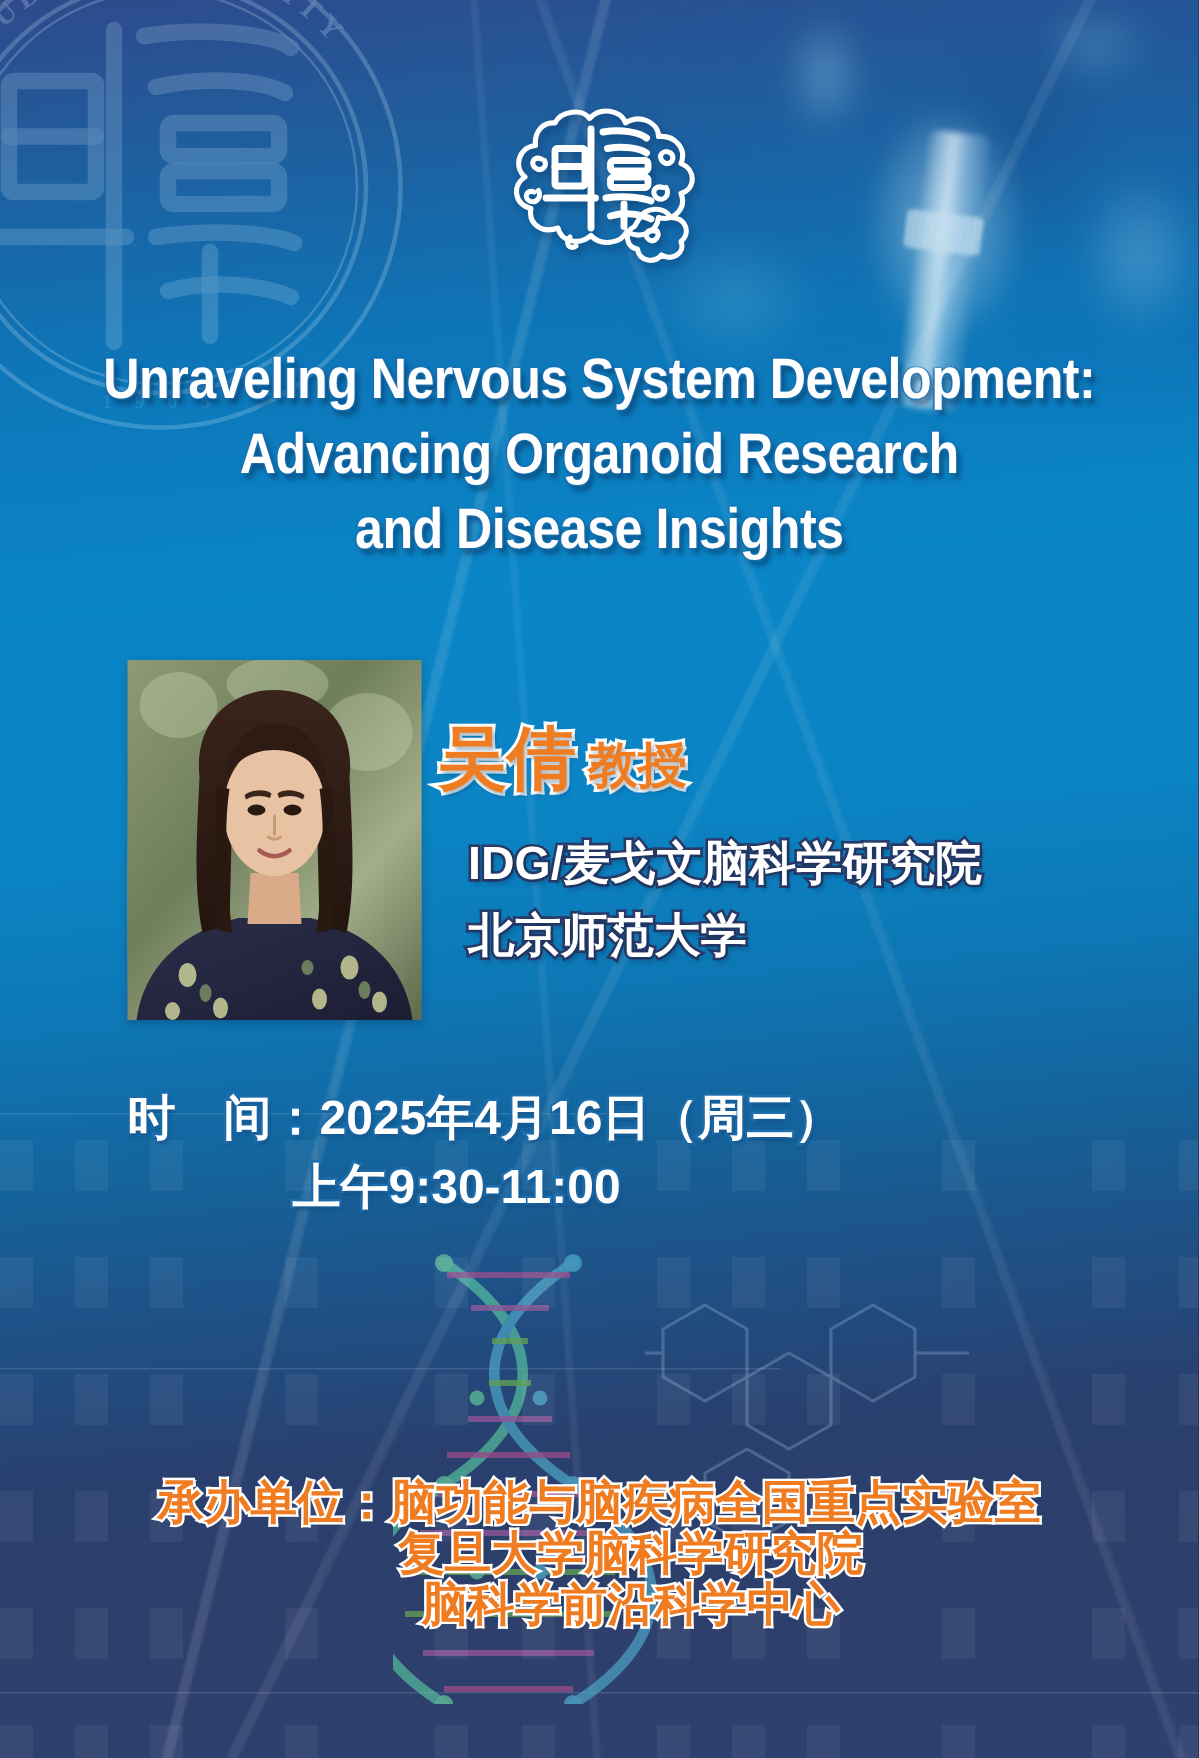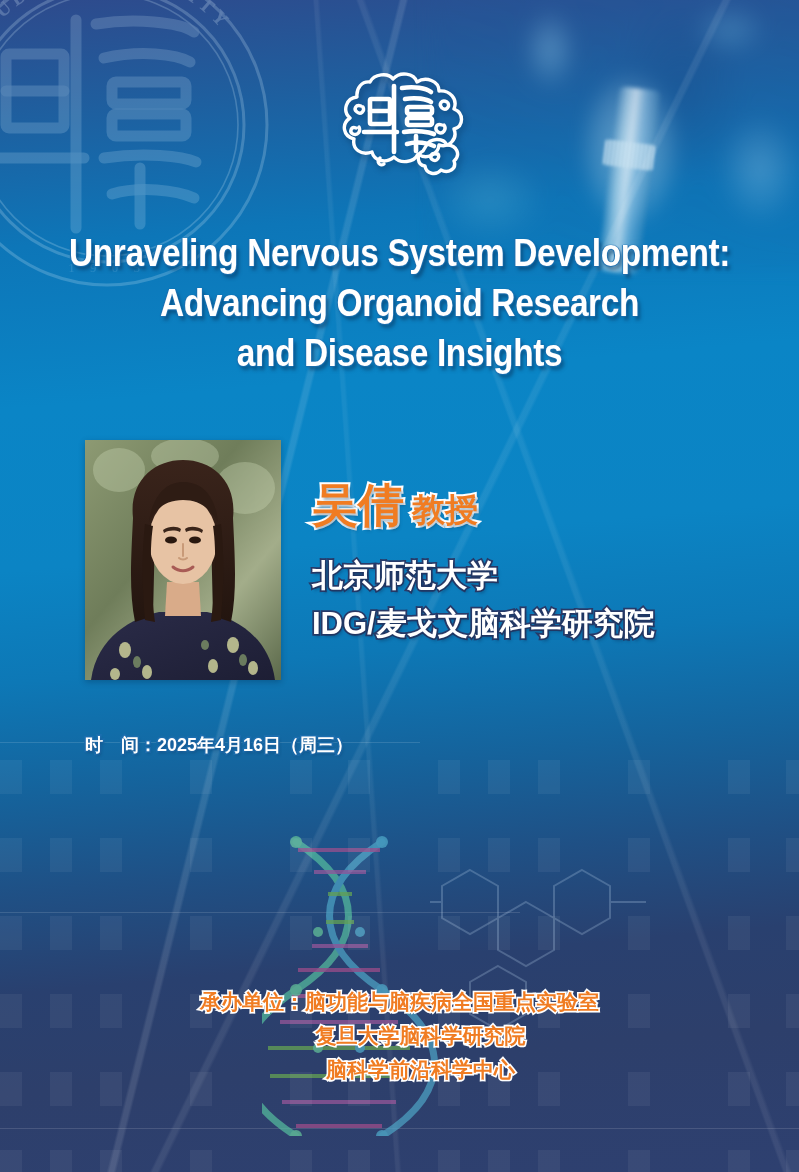--- a/index.html
+++ b/index.html
@@ -172,21 +172,21 @@
       radial-gradient(ellipse 58px 74px at 102px 96px, #e8c4a6 0%, #dcb393 62%, rgba(220,179,147,0) 70%),
       radial-gradient(ellipse 74px 86px at 100px 80px, #40281f 0%, #2c1a14 55%, rgba(44,26,20,0) 72%),
       radial-gradient(ellipse 100px 80px at 100px 215px, #2b2c48 0%, #23243c 70%, rgba(35,36,60,0) 85%),
       linear-gradient(170deg, #7f8d6a 0%, #6c7b59 30%, #9aa585 52%, #8b9676 72%, #5d6a4c 100%);
     box-shadow: 0 2px 6px rgba(0,30,60,.30);
   }
   .photo svg { width:100%; height:100%; display:block; }
 
   .speaker-name {
     position: absolute;
-    left: 312px; top: 482px;
+    left: 292px; top: 482px;
     color: #F07C22;
     font-weight: 700;
     font-size: 46px;
     line-height: 46px;
     white-space: nowrap;
     -webkit-text-stroke: 4px #ffffff;
     paint-order: stroke fill;
     text-shadow: 2px 3px 3px rgba(10,60,100,.35);
     text-align: right;
   }
@@ -209,40 +209,40 @@
   }
   .affil span { display: block; }
 
   
   .details {
     position: absolute;
     left: 85px; top: 722px;
     width: 680px;
     color: #ffffff;
     font-weight: 700;
-    font-size: 18px;
+    font-size: 32px;
     line-height: 46px;
   }
   .details .row { white-space: nowrap;
     -webkit-text-stroke: 3.2px #1d6fb0;
     paint-order: stroke fill;
     text-shadow: 1px 2px 3px rgba(8,45,85,.40);
   }
   .details .row.indent { padding-left: 110px; }
   .details .lbl { letter-spacing: 0; }
 
   
   .footer {
     position: absolute;
     left: 0; top: 985px;
     width: 799px;
     text-align: center;
     color: #F07C22;
     font-weight: 700;
-    font-size: 21px;
+    font-size: 31px;
     line-height: 34px;
   }
   .footer .row {
     white-space: nowrap;
     -webkit-text-stroke: 3.2px #ffffff;
     paint-order: stroke fill;
   }
   .footer .row.r1 { text-indent: 0; }
   .footer .row.r2, .footer .row.r3 { padding-left: 42px; }
 </style>
@@ -462,28 +462,31 @@
       <path d="M60 84 C56 120 58 156 60 180 L70 182 C66 150 64 112 68 86 Z" fill="#2a1911"></path>
       <path d="M136 84 C140 120 138 156 136 180 L126 182 C130 150 132 112 128 86 Z" fill="#2a1911"></path>
     </svg>
   </div>
 
   <div class="speaker-name">
     <span>吴倩</span><span class="title-suffix">教授</span>
   </div>
 
   <div class="affil">
+    <span>IDG/麦戈文脑科学研究院</span>
     <span>北京师范大学</span>
-    <span>IDG/麦戈文脑科学研究院</span>
   </div>
 
   <div class="details">
     <div class="row">
       <span class="lbl">时　间：</span><span>2025年4月16日（周三）</span>
     </div>
+    <div class="row indent">
+      <span>上午9:30-11:00</span>
+    </div>
   </div>
 
   <div class="footer">
     <div class="row r1">承办单位：脑功能与脑疾病全国重点实验室</div>
     <div class="row r3">复旦大学脑科学研究院</div>
     <div class="row r2">脑科学前沿科学中心</div>
   </div>
 
 </div>
 

